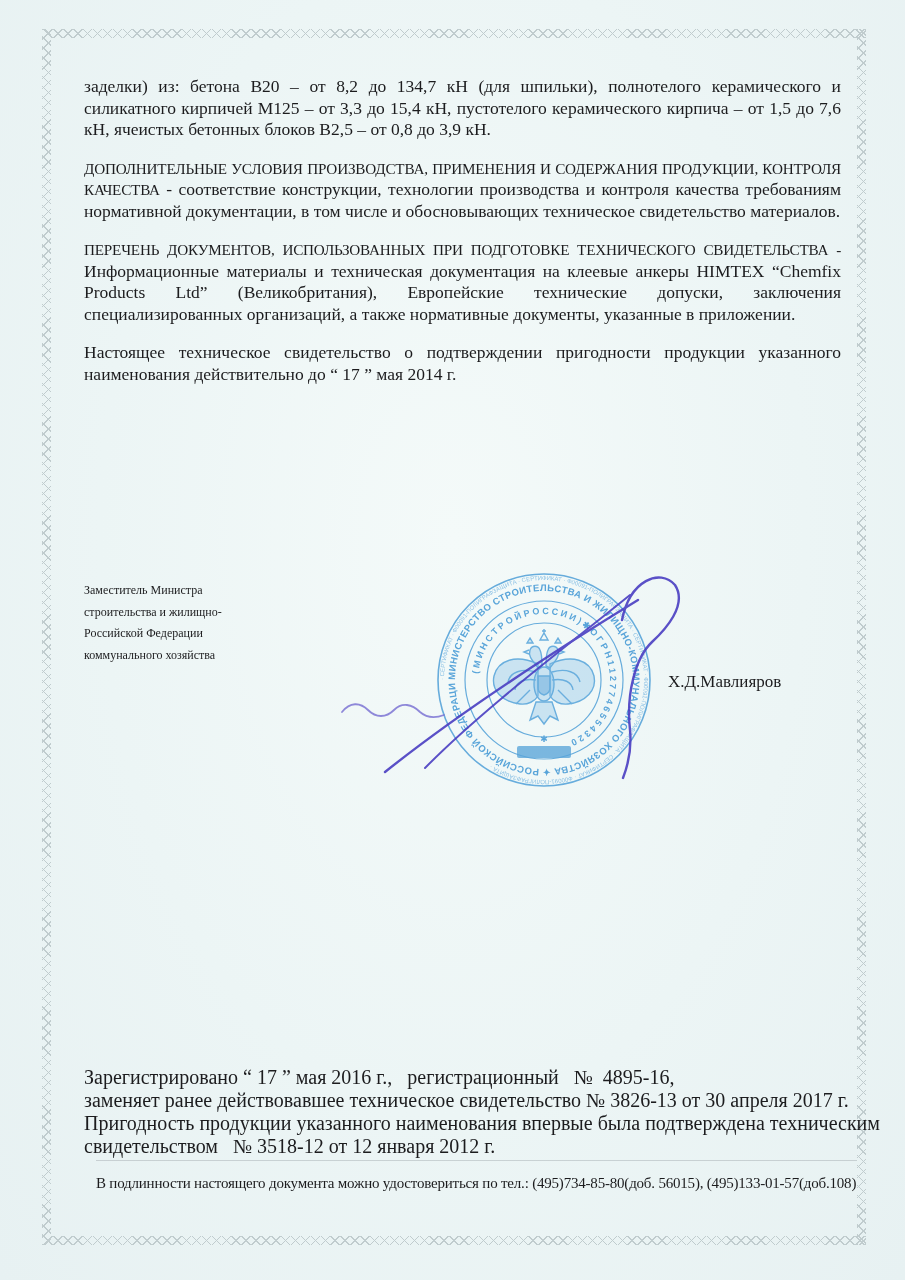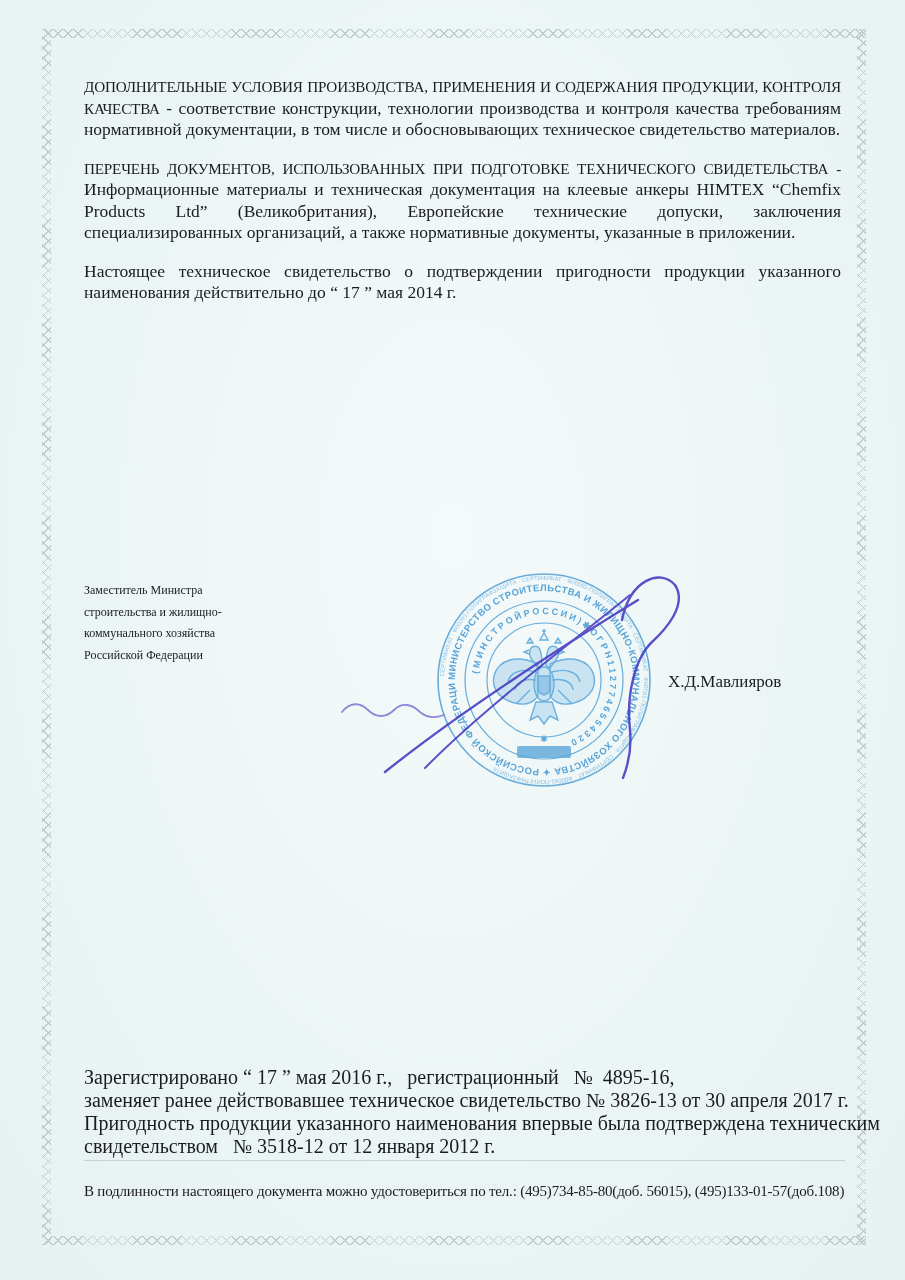--- a/index.html
+++ b/index.html
@@ -27,43 +27,44 @@
   .u17{border-bottom:1.4px solid #1c1c1e;padding:0 5px}
 
   .minister{position:absolute;left:84px;top:580px;font-size:12px;line-height:21.5px}
   .signer{position:absolute;left:668px;top:672px;font-size:17px}
 
   .sealwrap{position:absolute;left:432px;top:568px;width:224px;height:224px}
   .sigwrap{position:absolute;left:330px;top:558px;width:392px;height:240px;pointer-events:none}
 
   .registration{position:absolute;left:84px;top:1066px;font-size:20px;line-height:23px}
   .reg-line{white-space:pre}
-  .footer{position:absolute;left:84px;top:1160px;width:761px;
-    border-top:1px solid rgba(110,120,125,0.28);padding-top:22px;
+  .footer{position:absolute;left:96px;top:1160px;width:761px;
+    border-top:1px solid rgba(110,120,125,0.28);padding-top:14px;
     font-size:15px;letter-spacing:-0.2px;white-space:nowrap}
 </style>
 </head>
 <body>
 
 <div class="chain top"></div>
 <div class="chain bottom"></div>
 <div class="chain left"></div>
 <div class="chain right"></div>
 
 <div class="bodytext">
+  <p><span>заделки) из: бетона В20 – от 8,2 до 134,7 кН (для шпильки), полнотелого керамического и силикатного кирпичей М125 – от 3,3 до 15,4 кН, пустотелого керамического кирпича – от 1,5 до 7,6 кН, ячеистых бетонных блоков В2,5 – от 0,8 до 3,9 кН.</span></p>
   <p><span class="b">ДОПОЛНИТЕЛЬНЫЕ УСЛОВИЯ ПРОИЗВОДСТВА, ПРИМЕНЕНИЯ И СОДЕРЖАНИЯ ПРОДУКЦИИ, КОНТРОЛЯ КАЧЕСТВА</span><span> - соответствие конструкции, технологии производства и контроля качества требованиям нормативной документации, в том числе и обосновывающих техническое свидетельство материалов.</span></p>
   <p><span class="b">ПЕРЕЧЕНЬ ДОКУМЕНТОВ, ИСПОЛЬЗОВАННЫХ ПРИ ПОДГОТОВКЕ ТЕХНИЧЕСКОГО СВИДЕТЕЛЬСТВА -</span><span> Информационные материалы и техническая документация на клеевые анкеры HIMTEX “Chemfix Products Ltd” (Великобритания), Европейские технические допуски, заключения специализированных организаций, а также нормативные документы, указанные в приложении.</span></p>
   <p><span>Настоящее техническое свидетельство о подтверждении пригодности продукции указанного наименования действительно до  “ 17 ”  мая  2014 г.</span></p>
 </div>
 
 <div class="minister">
   <div>Заместитель Министра</div>
   <div>строительства и жилищно-</div>
+  <div>Российской Федерации</div>
   <div>коммунального хозяйства</div>
-  <div>Российской Федерации</div>
 </div>
 
 <div class="sealwrap">
   <svg width="224" height="224" viewBox="0 0 224 224">
     <defs>
       <path id="cMicro" d="M112,112 m-100,0 a100,100 0 1,1 200,0 a100,100 0 1,1 -200,0"></path>
       <path id="cRing" d="M112,112 m-89,0 a89,89 0 1,1 178,0 a89,89 0 1,1 -178,0"></path>
       <path id="cInner" d="M112,112 m-66,0 a66,66 0 1,1 132,0 a66,66 0 1,1 -132,0"></path>
     </defs>
     <g stroke="#58a4d9" fill="none" opacity="0.9">

